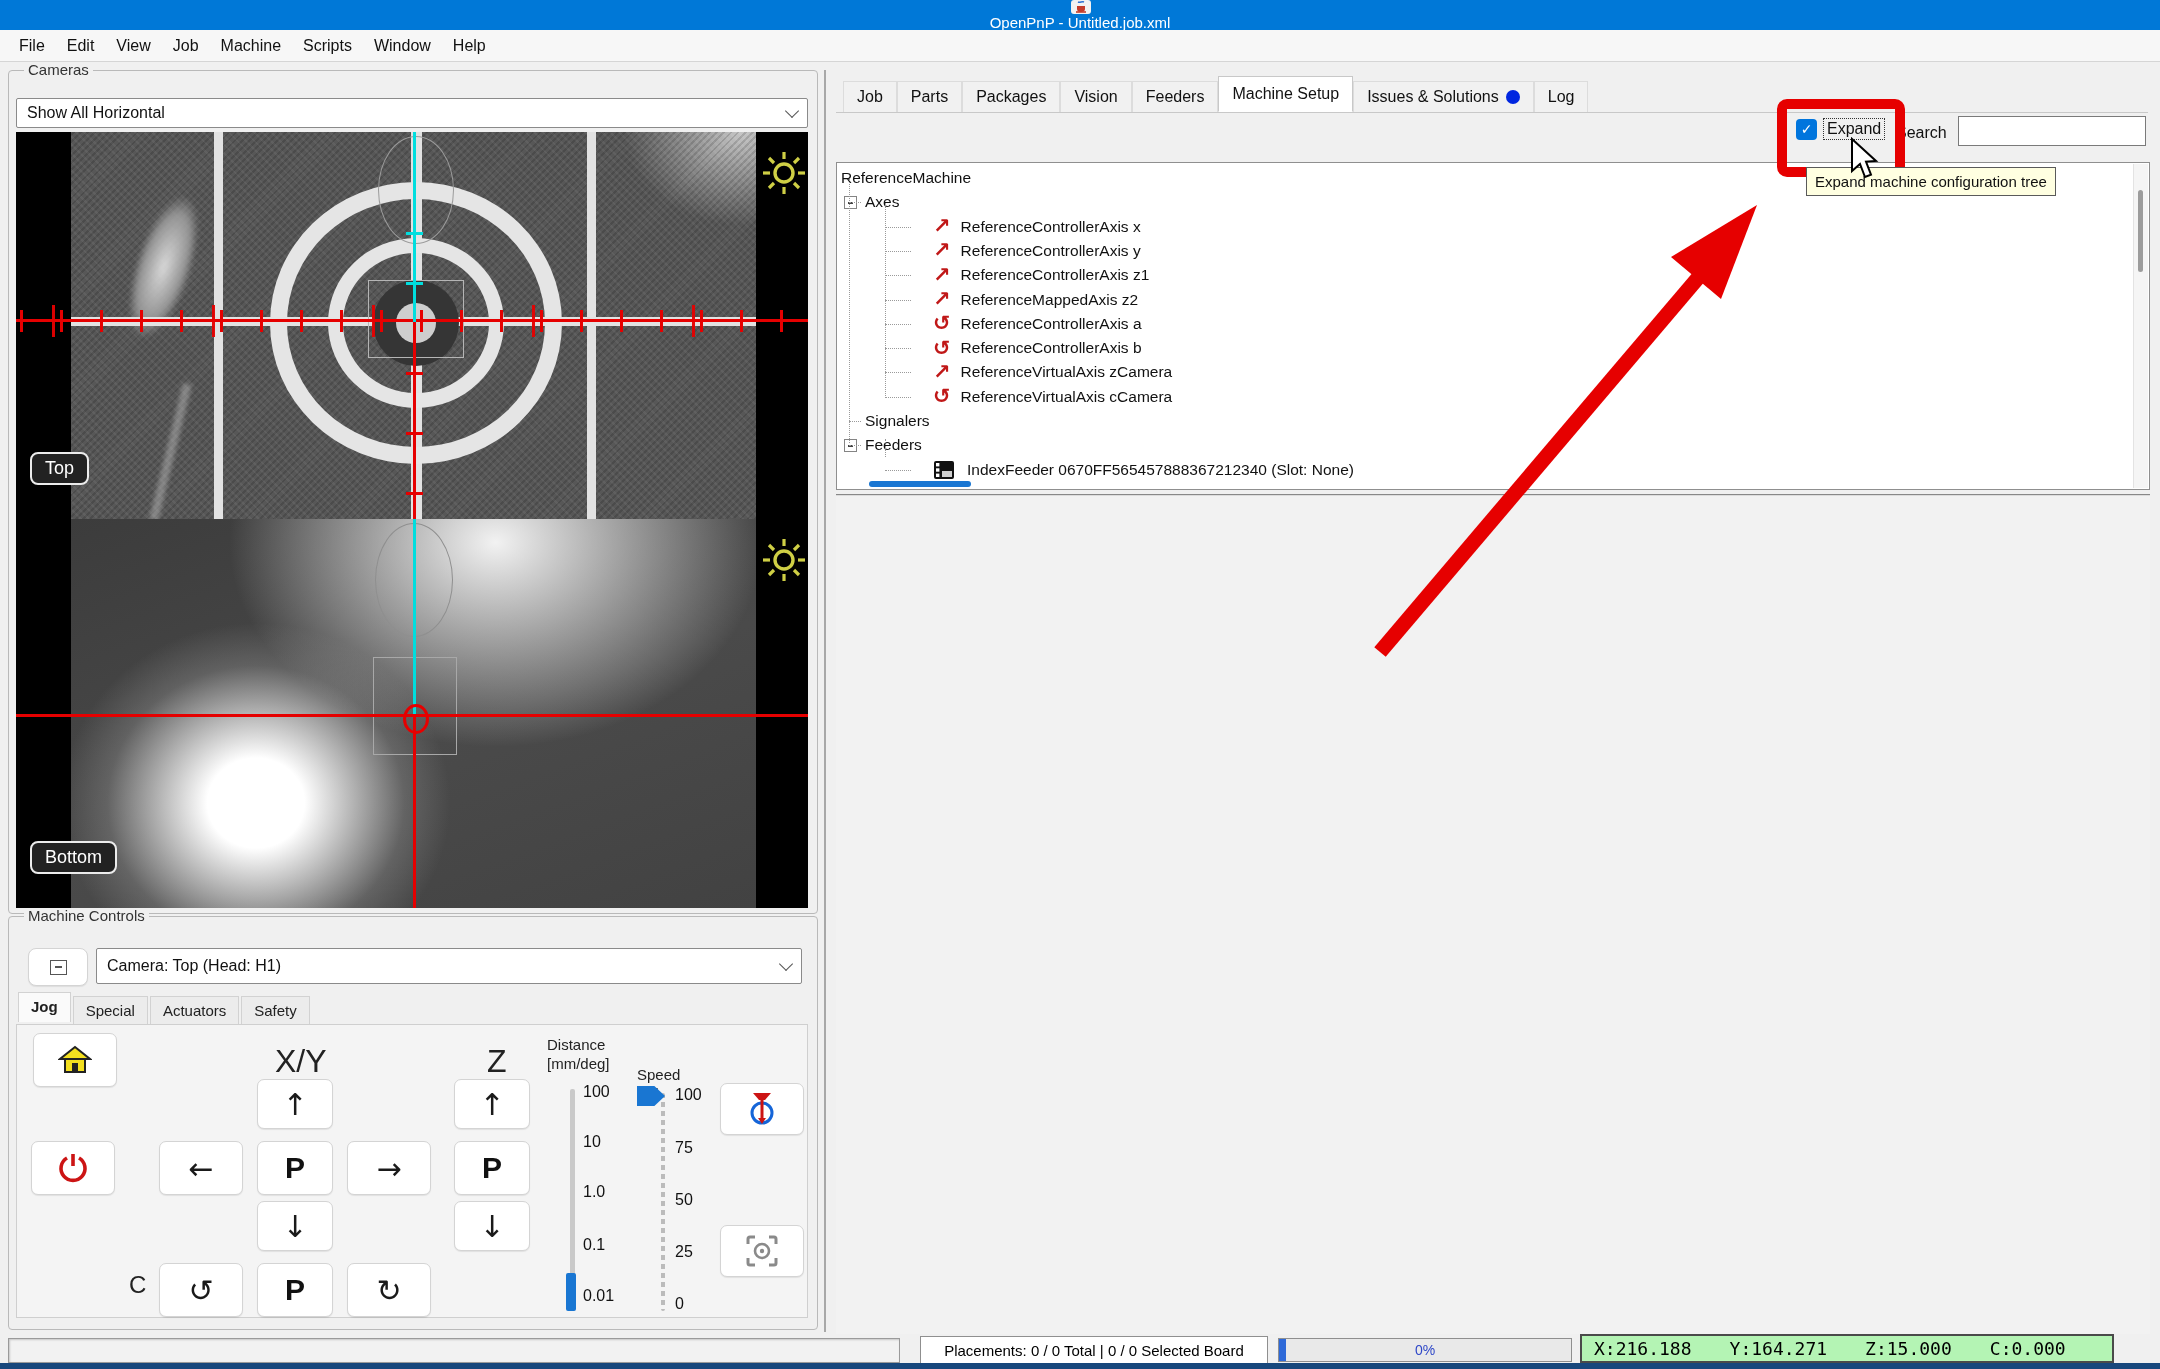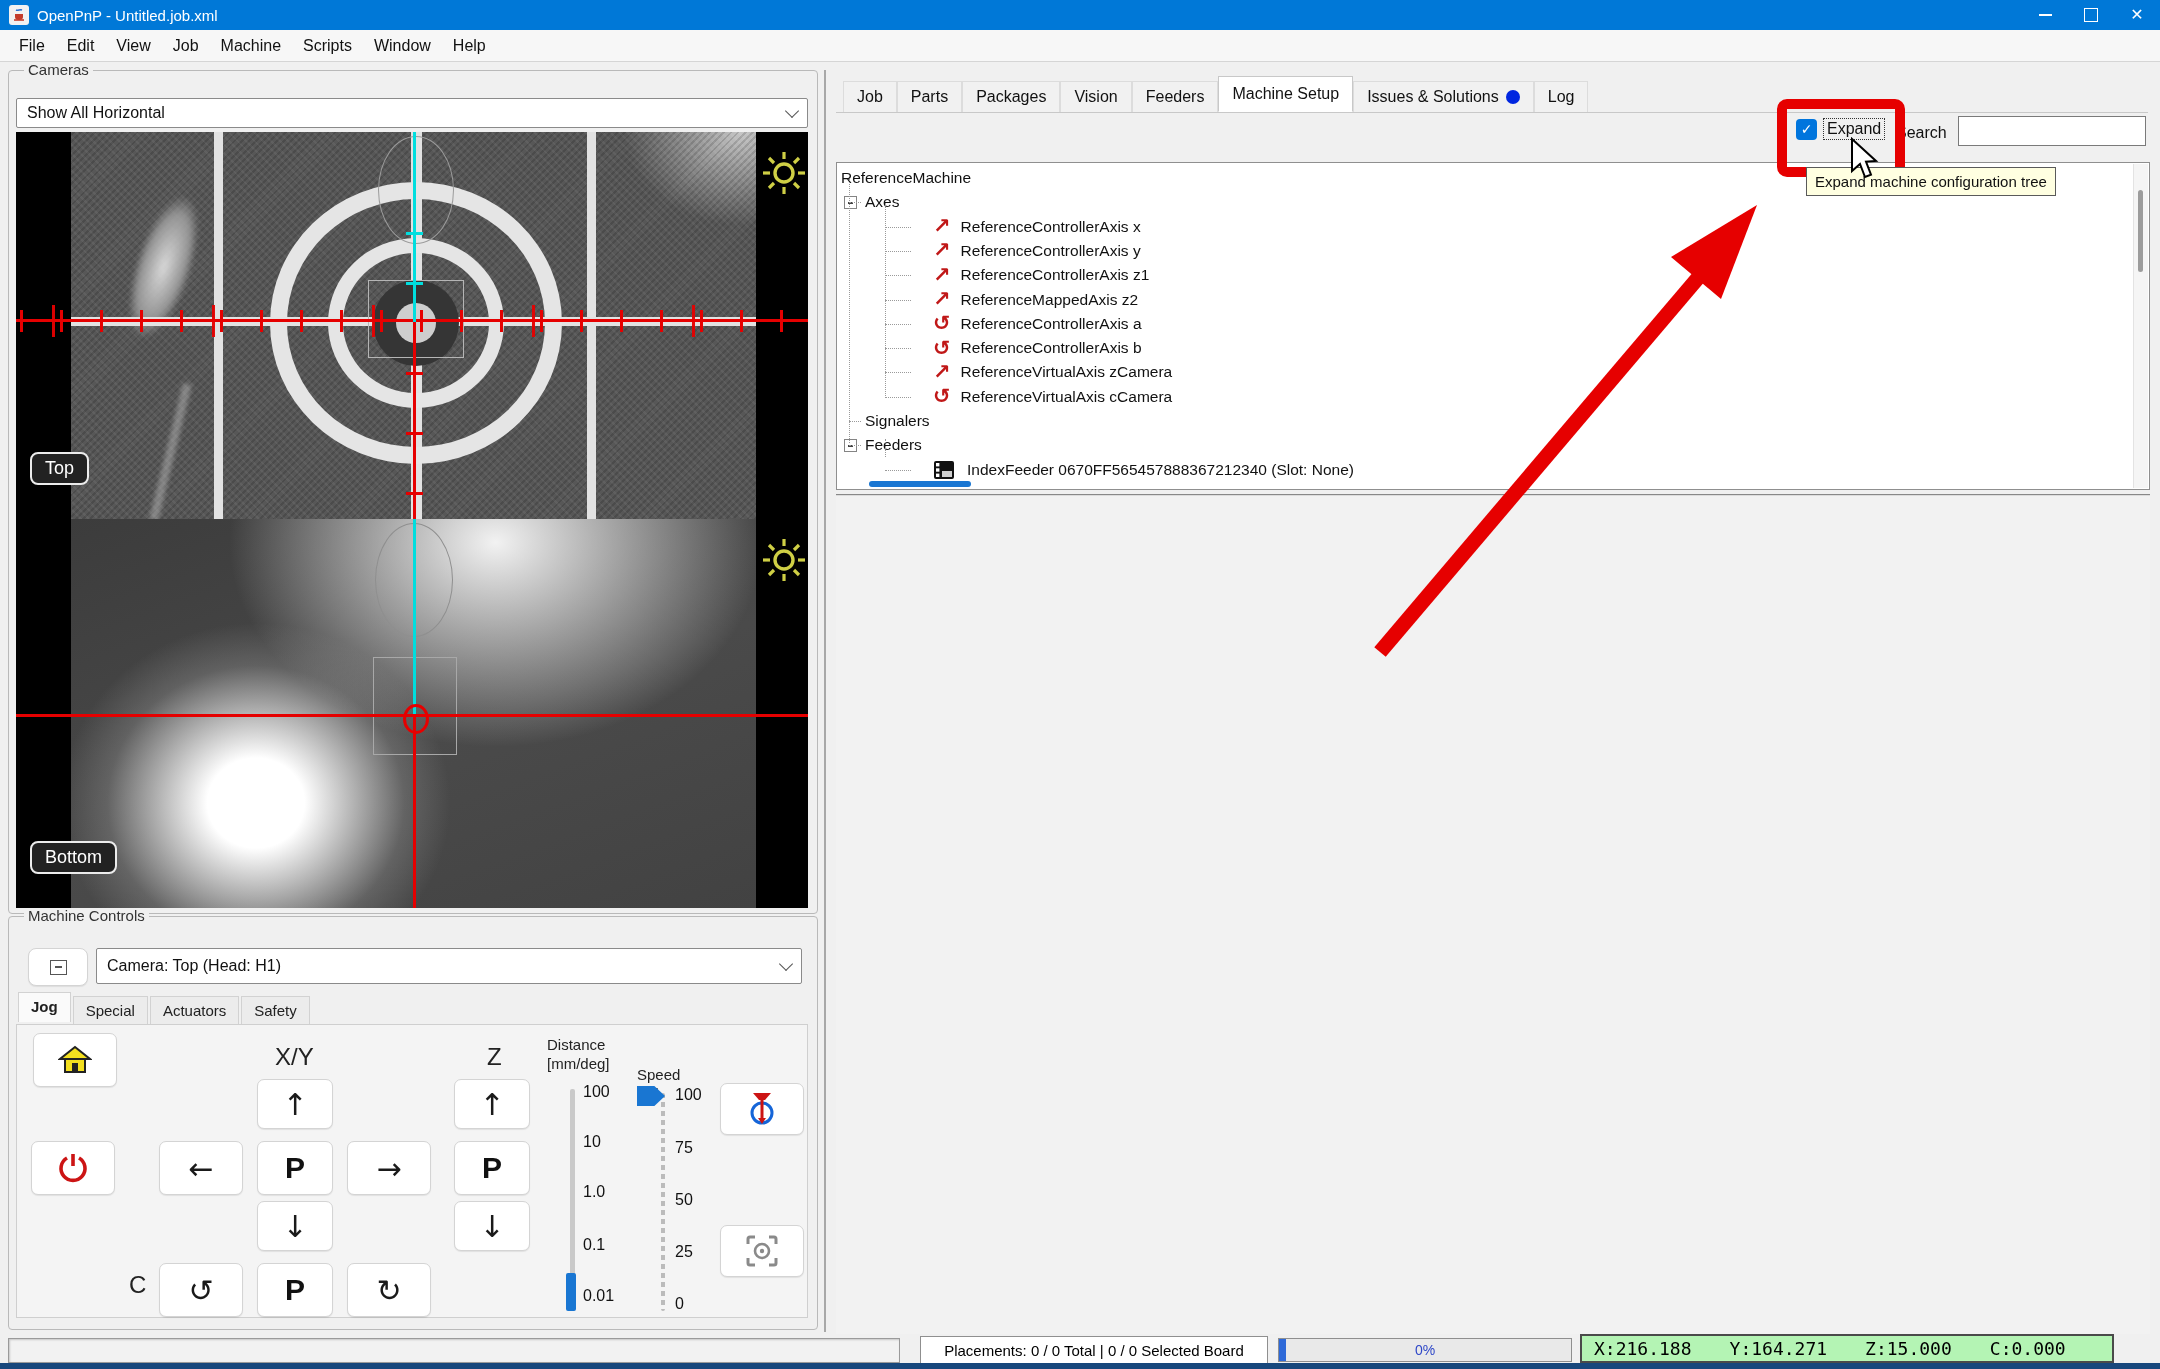--- a/index.html
+++ b/index.html
@@ -3,21 +3,21 @@
 <meta charset="utf-8">
 <style>
   html,body{margin:0;padding:0;}
   body{width:2160px;height:1369px;overflow:hidden;background:#f0f0f0;
        font-family:"Liberation Sans", sans-serif;-webkit-font-smoothing:antialiased;}
   #app{position:relative;width:2160px;height:1369px;background:#f0f0f0;}
   .abs{position:absolute;}
 
   
   #titlebar{left:0;top:0;width:2160px;height:30px;background:#0078d7;color:#fff;
-            display:flex;align-items:center;font-size:15px;}
+            display:flex;align-items:center;font-size:15px;flex-direction:column;}
   #app-icon{width:20px;height:20px;margin:0 8px 0 9px;background:#f2f2f2;border-radius:3px;
             display:flex;align-items:center;justify-content:center;}
   .winbtn{width:46px;height:30px;display:flex;align-items:center;justify-content:center;color:#fff;}
   #win-buttons{margin-left:auto;display:flex;}
   .glyph-min{width:13px;height:2px;background:#fff;}
   .glyph-max{width:12px;height:12px;border:1.6px solid #fff;}
   .glyph-close{font-size:16px;line-height:16px;font-family:"DejaVu Sans",sans-serif;}
 
   
   #menubar{left:0;top:30px;width:2160px;height:32px;background:#f7f7f7;border-bottom:1px solid #d5d5d5;
@@ -64,21 +64,21 @@
 
   
   .mtab{font-size:15px;color:#222;padding:5px 12px;background:#ececec;border:1px solid #d2d2d2;
         border-bottom:none;margin-right:2px;}
   .mtab.active{background:#fafafa;font-weight:bold;position:relative;top:-2px;padding-bottom:7px;}
   #jog-panel{background:#f4f4f4;border:1px solid #cfcfcf;}
   .btn{position:absolute;background:#fff;border:1px solid #d4d4d4;border-radius:7px;
        box-shadow:0 1px 1px rgba(0,0,0,.08);display:flex;align-items:center;justify-content:center;}
   .jog-glyph{font-family:"DejaVu Sans",sans-serif;font-size:30px;color:#1a1a1a;}
   .p-glyph{font-size:30px;font-weight:bold;color:#111;}
-  .jog-head{position:absolute;font-size:24px;color:#222;}
+  .jog-head{position:absolute;font-size:32px;color:#222;}
   .sl-caption{position:absolute;font-size:15px;color:#222;line-height:19px;}
   .tick-label{position:absolute;font-size:16px;color:#111;}
   .slider-track{position:absolute;width:5px;background:#c9c9c9;border-radius:2px;}
   .slider-track.dotted{background:repeating-linear-gradient(#bbb 0 5px, rgba(0,0,0,0) 5px 9px);}
 
   
   .rtab{font-size:16px;color:#111;padding:6px 13px;background:#f1f1f1;border:1px solid #dcdcdc;
         border-bottom:none;display:flex;align-items:center;gap:7px;}
   .rtab.active{background:#fff;border:1px solid #c8c8c8;border-bottom:1px solid #fff;
                position:relative;padding-top:8px;padding-bottom:8px;z-index:3;}

